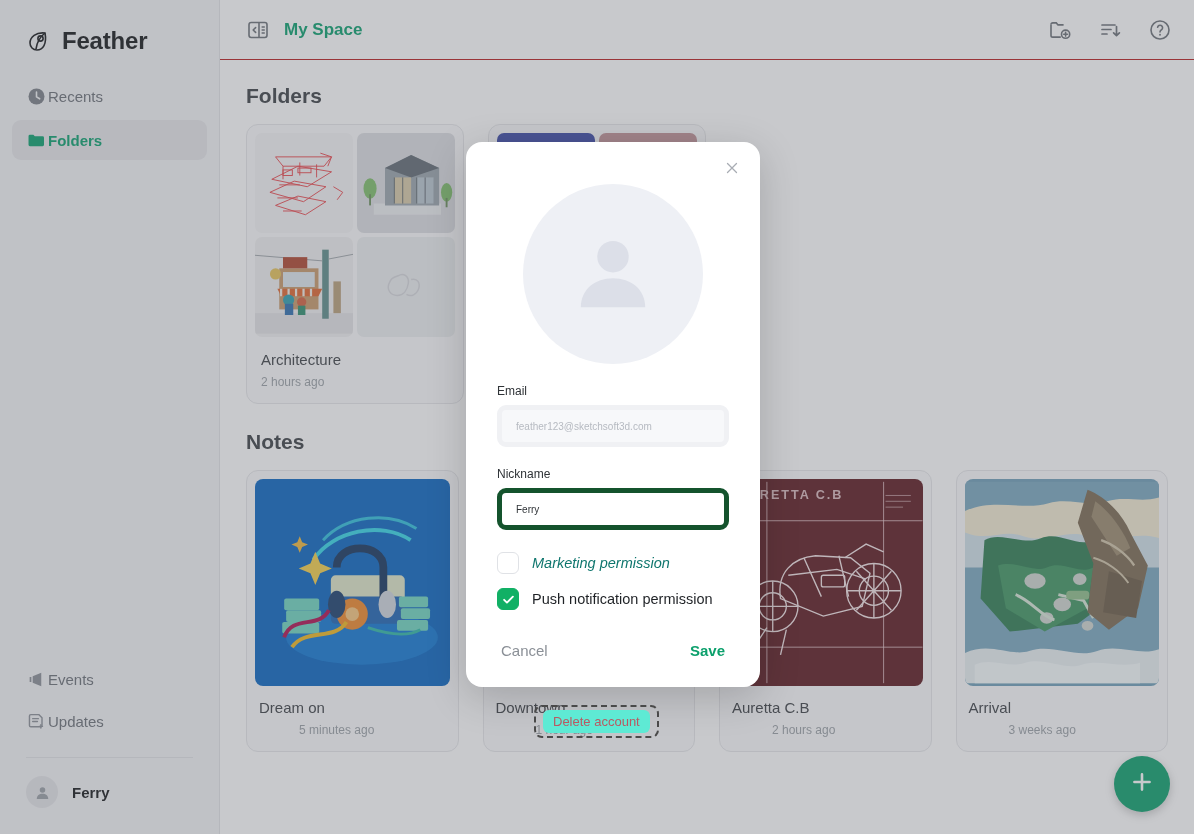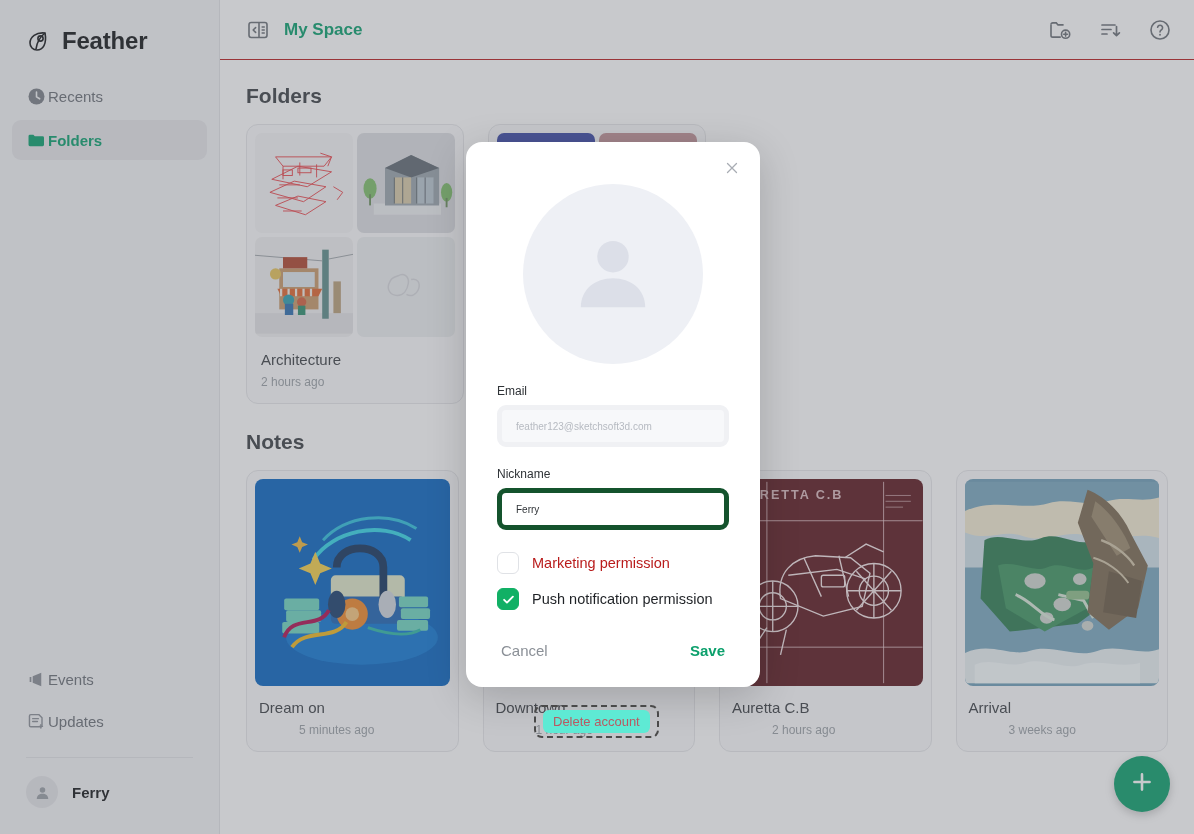--- a/index.html
+++ b/index.html
@@ -121,21 +121,21 @@
 
   .checks { margin-top: 22px; display: flex; flex-direction: column; gap: 14px; }
   .check-row { display: flex; align-items: center; gap: 13px; cursor: pointer; }
   .box {
     width: 22px; height: 22px; border-radius: 6px;
     border: 1.5px solid #e0e2e6; background: #fff;
     display: flex; align-items: center; justify-content: center; flex: 0 0 22px;
   }
   .box.checked { background: #11b065; border-color: #11b065; }
   .check-label { font-size: 14.5px; color: #1f2226; }
-  .check-label.muted { color: #b91c1c; }
+  .check-label.muted { color: #0f766e; font-style: italic; }
 
   .actions { margin-top: 26px; display: flex; align-items: center; }
   .btn-cancel { font-size: 15px; color: #8b9097; cursor: pointer; padding: 6px 4px; }
   .btn-save { font-size: 15px; color: #0ca06c; font-weight: 700; cursor: pointer; margin-left: auto; padding: 6px 4px; }
 
   
   .delete-wrap {
     position: absolute; left: 534px; top: 705px; z-index: 22;
     border: 2px dashed #4a4a4a; border-radius: 8px; padding: 3px 7px;
   }

